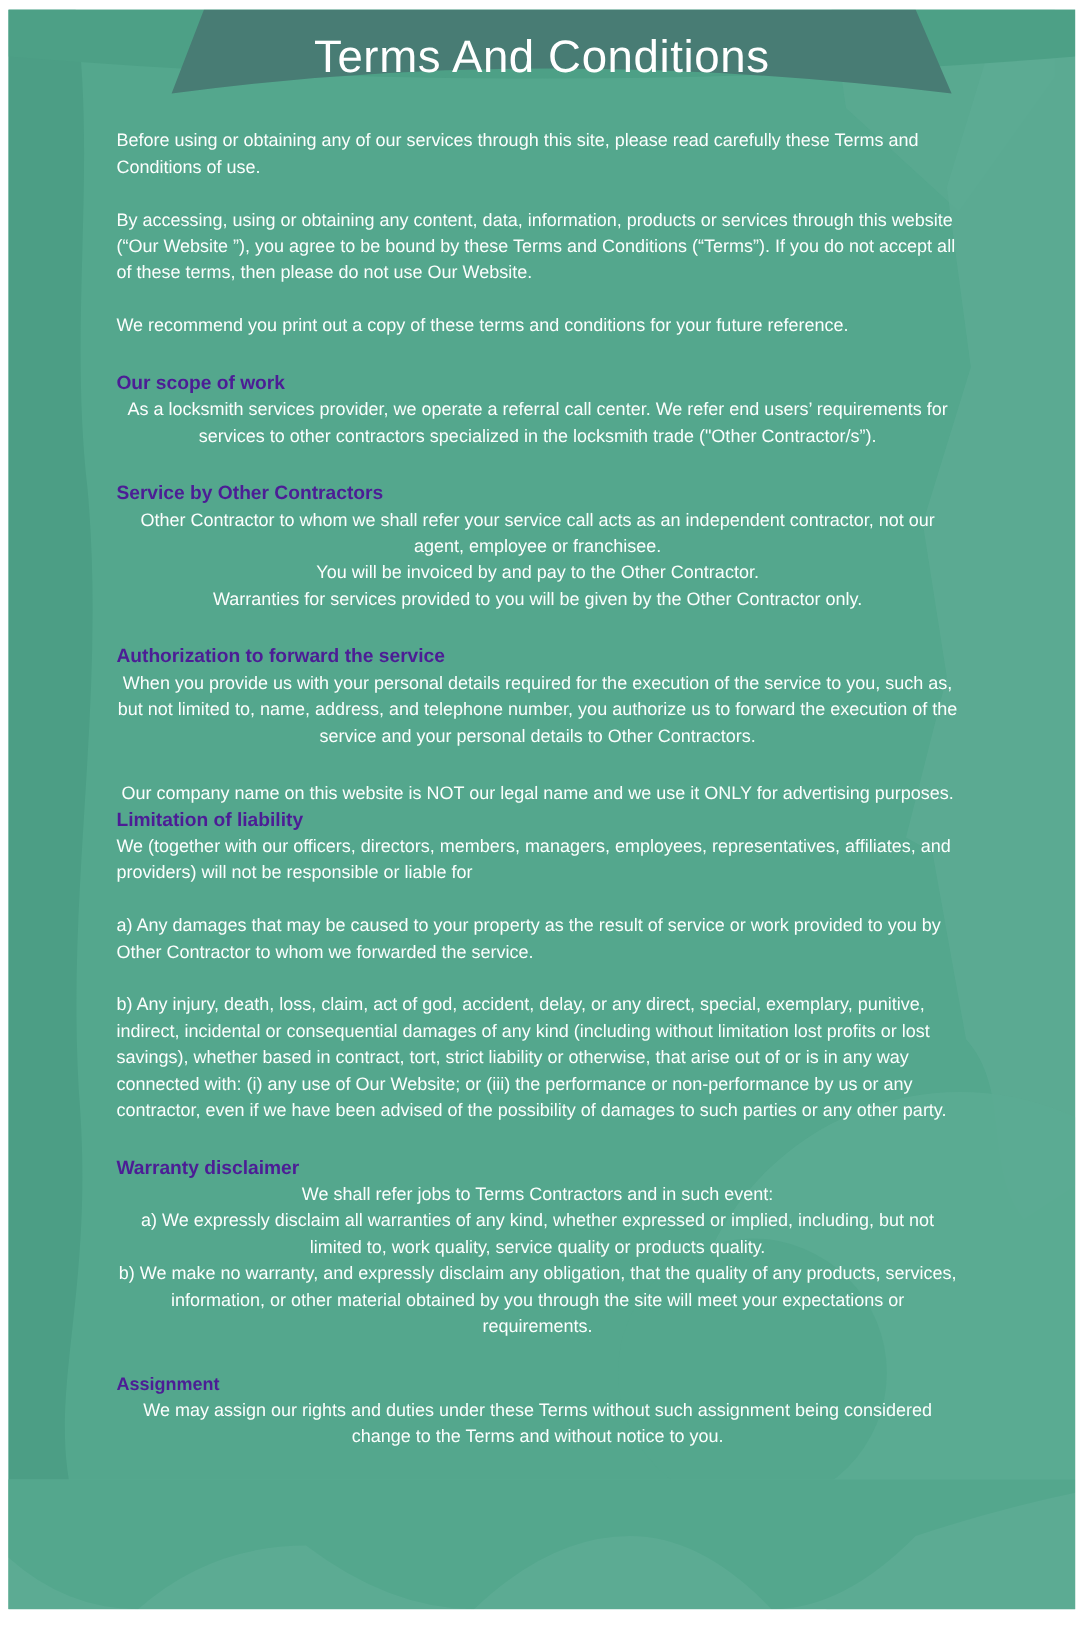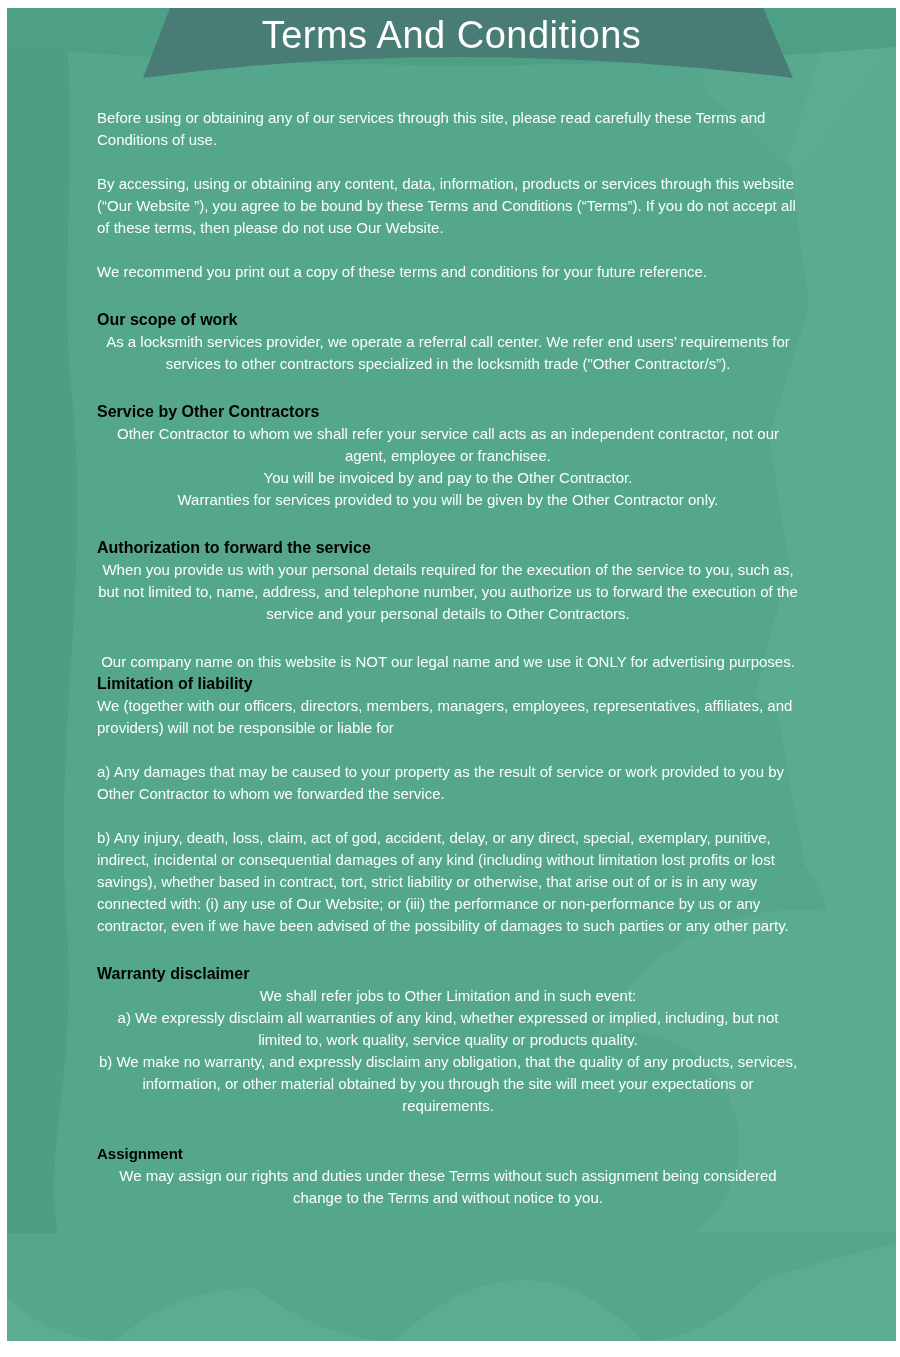--- a/index.html
+++ b/index.html
@@ -1,30 +1,30 @@
 <!DOCTYPE html>
 <html><head>
 <meta charset="utf-8">
 <style>
   * { margin:0; padding:0; box-sizing:border-box; }
   html,body { width:900px; height:1357px; background:#ffffff; overflow:hidden;
               font-family:"Liberation Sans", sans-serif; }
   .card { position:absolute; left:7px; top:8px; width:889px; height:1333px;
           background:#54a78d; overflow:hidden; }
   svg.bg { position:absolute; left:0; top:0; width:889px; height:1333px; display:block; }
-  .banner-title { position:absolute; top:1px; left:0; width:100%; height:52px; z-index:2;
+  .banner-title { position:absolute; top:14px; left:0; width:100%; height:52px; z-index:2;
           display:flex; align-items:center; justify-content:center;
           color:#ffffff; font-size:38px; font-weight:300; letter-spacing:.5px; }
   .content { position:relative; z-index:1; padding:99px 97px 0 90px;
           color:#fcfefd; font-size:15px; line-height:22px; }
   .para { margin:0 0 22px 0; }
   .para--tight { margin-bottom:0;text-align:center; }
   .sec { margin-top:26px; }
   .sec--flush { margin-top:0; }
-  .sec-h { font-size:16px; line-height:22px; font-weight:bold; color:#000000; }
+  .sec-h { font-size:16px; line-height:22px; font-weight:bold; color:#4c1d95; }
   .sec-h--plain { font-weight:bold; font-size:15px; }
 </style>
 </head>
 <body>
 
 <div class="card">
 
   <svg class="bg" viewBox="0 0 889 1333" preserveAspectRatio="none">
 
     <path d="M0,0 H56 C74,130 50,260 66,400 C82,580 46,740 60,920 C70,1080 30,1160 56,1250 C64,1282 58,1310 50,1333 H0 Z" fill="#4c9e85"></path>
@@ -77,21 +77,21 @@
 
     <section class="sec sec--flush">
       <h2 class="sec-h">Limitation of liability</h2>
       <p class="para">We (together with our officers, directors, members, managers, employees, representatives, affiliates, and providers) will not be responsible or liable for</p>
       <p class="para">a) Any damages that may be caused to your property as the result of service or work provided to you by Other Contractor to whom we forwarded the service.</p>
       <p class="para">b) Any injury, death, loss, claim, act of god, accident, delay, or any direct, special, exemplary, punitive, indirect, incidental or consequential damages of any kind (including without limitation lost profits or lost savings), whether based in contract, tort, strict liability or otherwise, that arise out of or is in any way connected with: (i) any use of Our Website; or (iii) the performance or non-performance by us or any contractor, even if we have been advised of the possibility of damages to such parties or any other party.</p>
     </section>
 
     <section class="sec">
       <h2 class="sec-h">Warranty disclaimer</h2>
-      <p class="para para--tight">We shall refer jobs to Other Limitation and in such event:</p>
+      <p class="para para--tight">We shall refer jobs to Terms Contractors and in such event:</p>
       <p class="para para--tight">a) We expressly disclaim all warranties of any kind, whether expressed or implied, including, but not limited to, work quality, service quality or products quality.</p>
       <p class="para para--tight">b) We make no warranty, and expressly disclaim any obligation, that the quality of any products, services, information, or other material obtained by you through the site will meet your expectations or requirements.</p>
     </section>
 
     <section class="sec">
       <h2 class="sec-h sec-h--plain">Assignment</h2>
       <p class="para para--tight">We may assign our rights and duties under these Terms without such assignment being considered change to the Terms and without notice to you.</p>
     </section>
 
   </div>

